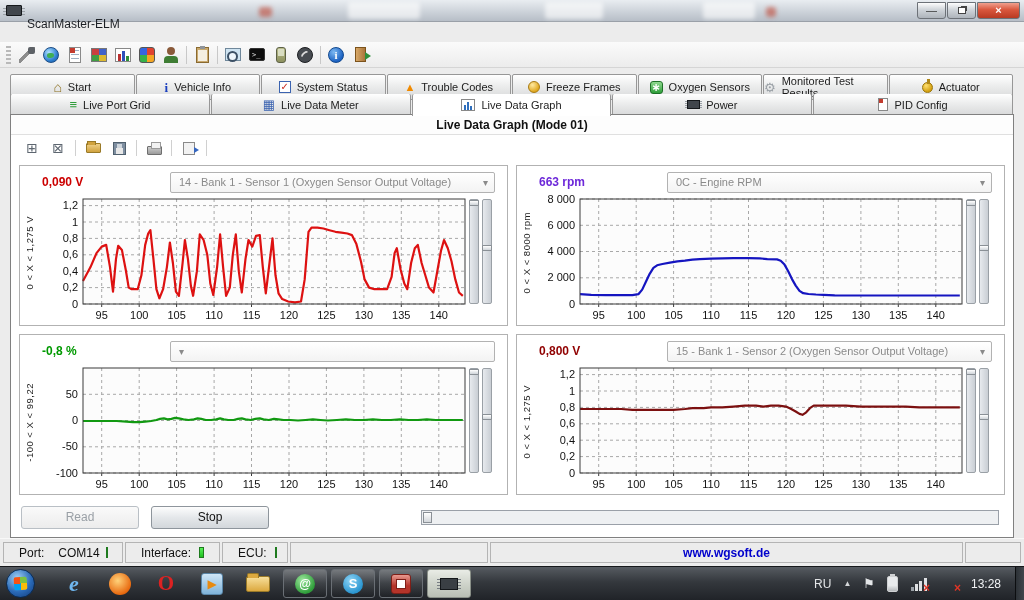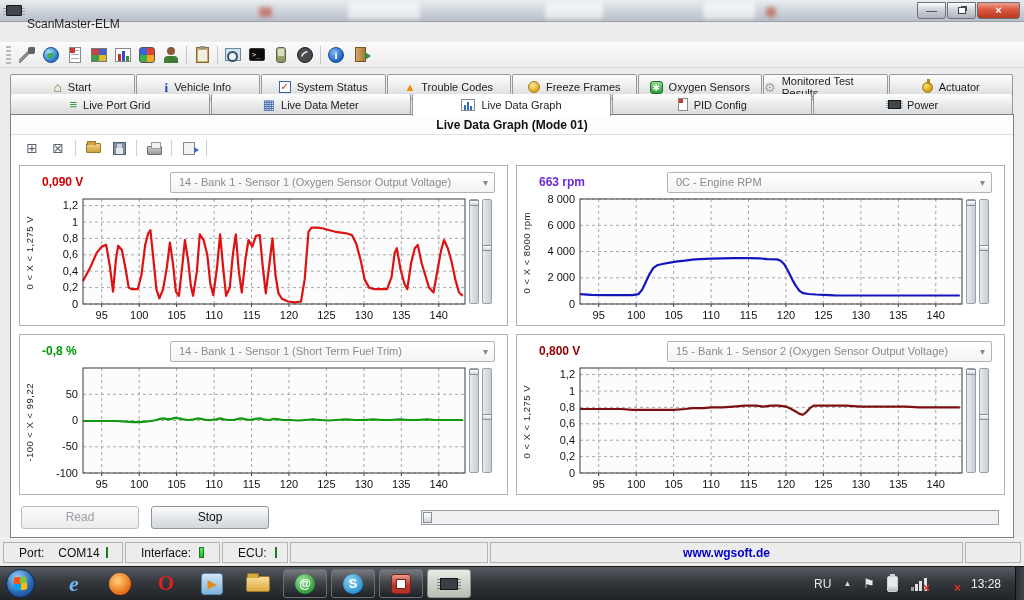--- a/index.html
+++ b/index.html
@@ -334,26 +334,26 @@
         </div>
       <div class="tab">
           <span class="tic tic-meter">▦</span>
           <span>Live Data Meter</span>
         </div>
       <div class="tab active">
           <span class="tic tic-graph"></span>
           <span>Live Data Graph</span>
         </div>
       <div class="tab">
+          <span class="tic tic-chip"></span>
+          <span>Power</span>
+        </div>
+      <div class="tab">
           <span class="tic tic-pid"></span>
           <span>PID Config</span>
-        </div>
-      <div class="tab">
-          <span class="tic tic-chip"></span>
-          <span>Power</span>
         </div>
     </div>
   </div>
 
   <div class="main-panel">
     <div class="panel-title">Live Data Graph (Mode 01)</div>
     <div class="graph-toolbar">
       <span class="gtb">⊞</span>
       <span class="gtb">⊠</span>
       <span class="gsep"></span>
@@ -513,21 +513,20 @@
                 <div class="thumb" style="top:45px"></div>
               </div>
           </div>
         </div>
       </div>
 
       <div class="chart-panel">
         <div class="chart-header">
           <span class="chart-value" style="color: rgb(0, 153, 0);">-0,8 %</span>
           <div class="combo">
-            <span class="combo-label">14 - Bank 1 - Sensor 1 (Short Term Fuel Trim)</span>
             <span class="combo-arrow">▾</span>
           </div>
         </div>
         <div class="chart-body">
           <div class="vlabel">
               <span>-100  &lt; X &lt;  99,22</span>
             </div>
           <svg class="chartsvg" width="430" height="128" viewBox="0 0 430 128">
               <rect class="plotbg" x="46" y="5" width="382" height="105"></rect>
               <line class="grid" x1="64.7" y1="5" x2="64.7" y2="110"></line>

